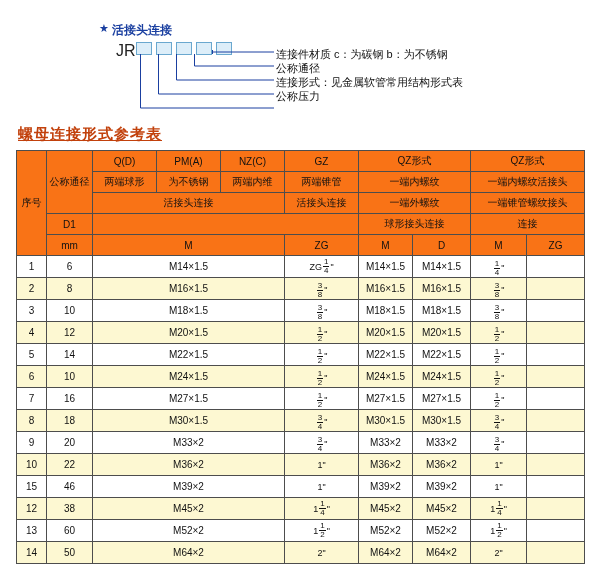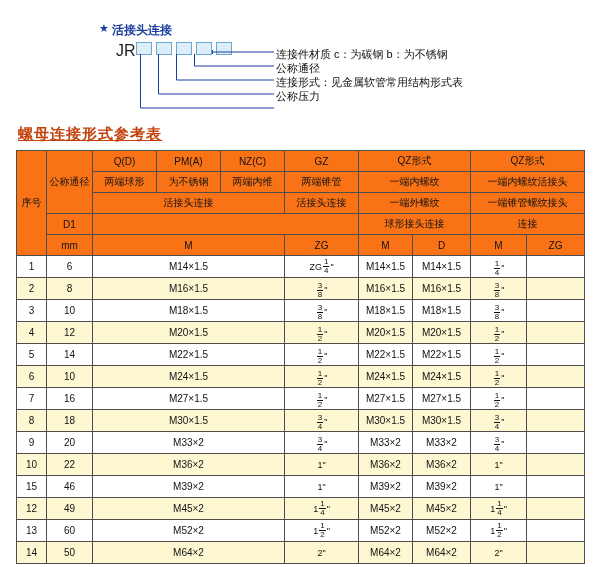--- a/index.html
+++ b/index.html
@@ -443,21 +443,21 @@
         <td>46</td>
         <td colspan="3">M39×2</td>
         <td><span style="font-size:9px;">1"</span></td>
         <td>M39×2</td>
         <td>M39×2</td>
         <td><span style="font-size:9px;">1"</span></td>
         <td></td>
       </tr>
       <tr class="rowB">
         <td>12</td>
-        <td>49</td>
+        <td>38</td>
         <td colspan="3">M45×2</td>
         <td><span class="mixed">
             <span style="font-size:9px;">1</span>
             <span class="frac">
               <span class="num">1</span>
               <span class="den">4</span>
             </span>
             <span style="font-size:9px;">"</span>
           </span></td>
         <td>M45×2</td>

